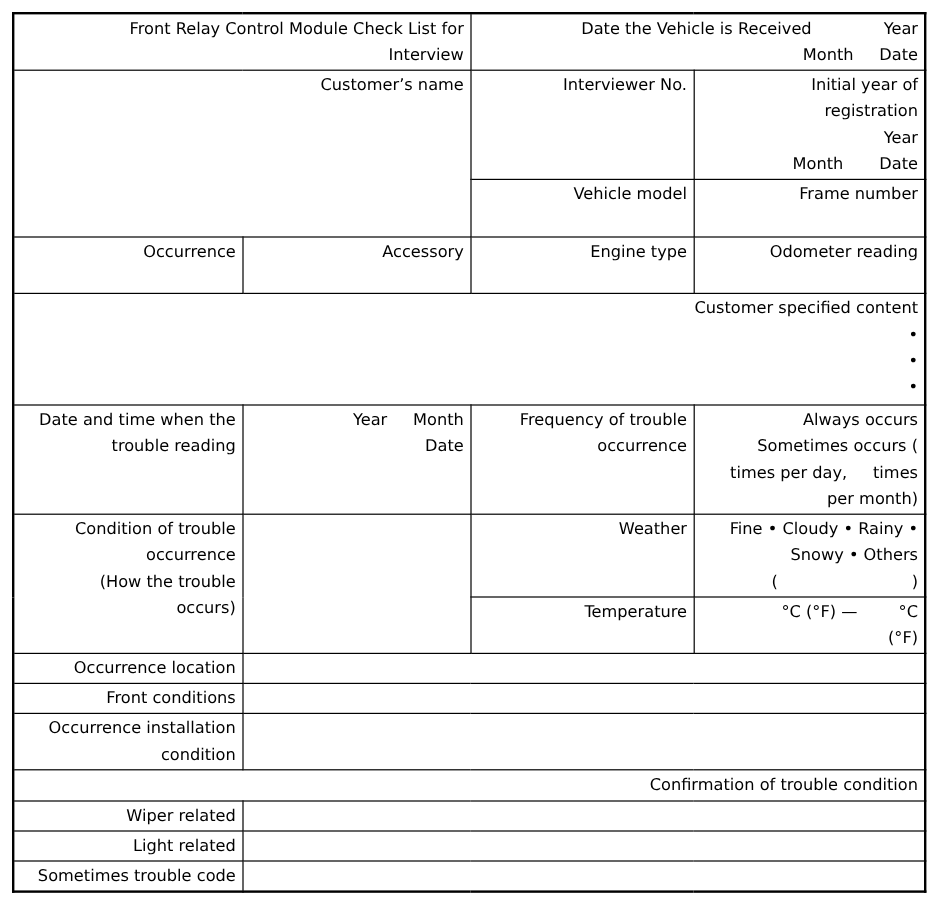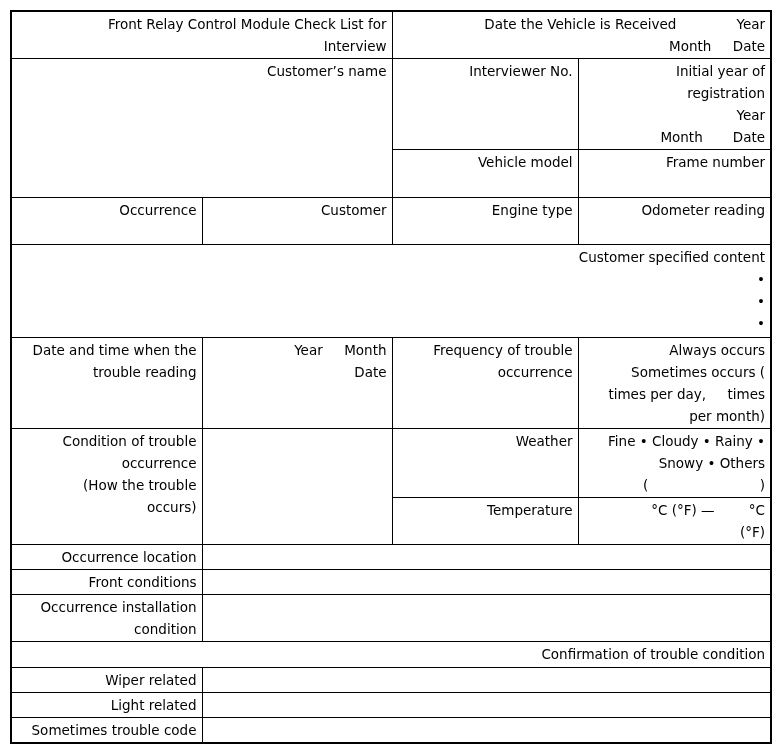--- a/index.html
+++ b/index.html
@@ -66,21 +66,21 @@
 Month&nbsp;&nbsp;&nbsp;&nbsp;&nbsp;&nbsp;&nbsp;Date</td>
     </tr>
 
     <tr style="height:48px">
       <td>Vehicle model</td>
       <td>Frame number</td>
     </tr>
 
     <tr style="height:47px">
       <td>Occurrence</td>
-      <td>Customer</td>
+      <td>Accessory</td>
       <td>Engine type</td>
       <td>Odometer reading</td>
     </tr>
 
     <tr style="height:93px">
       <td colspan="4">Customer specified content
 •
 •
 •</td>
     </tr>

